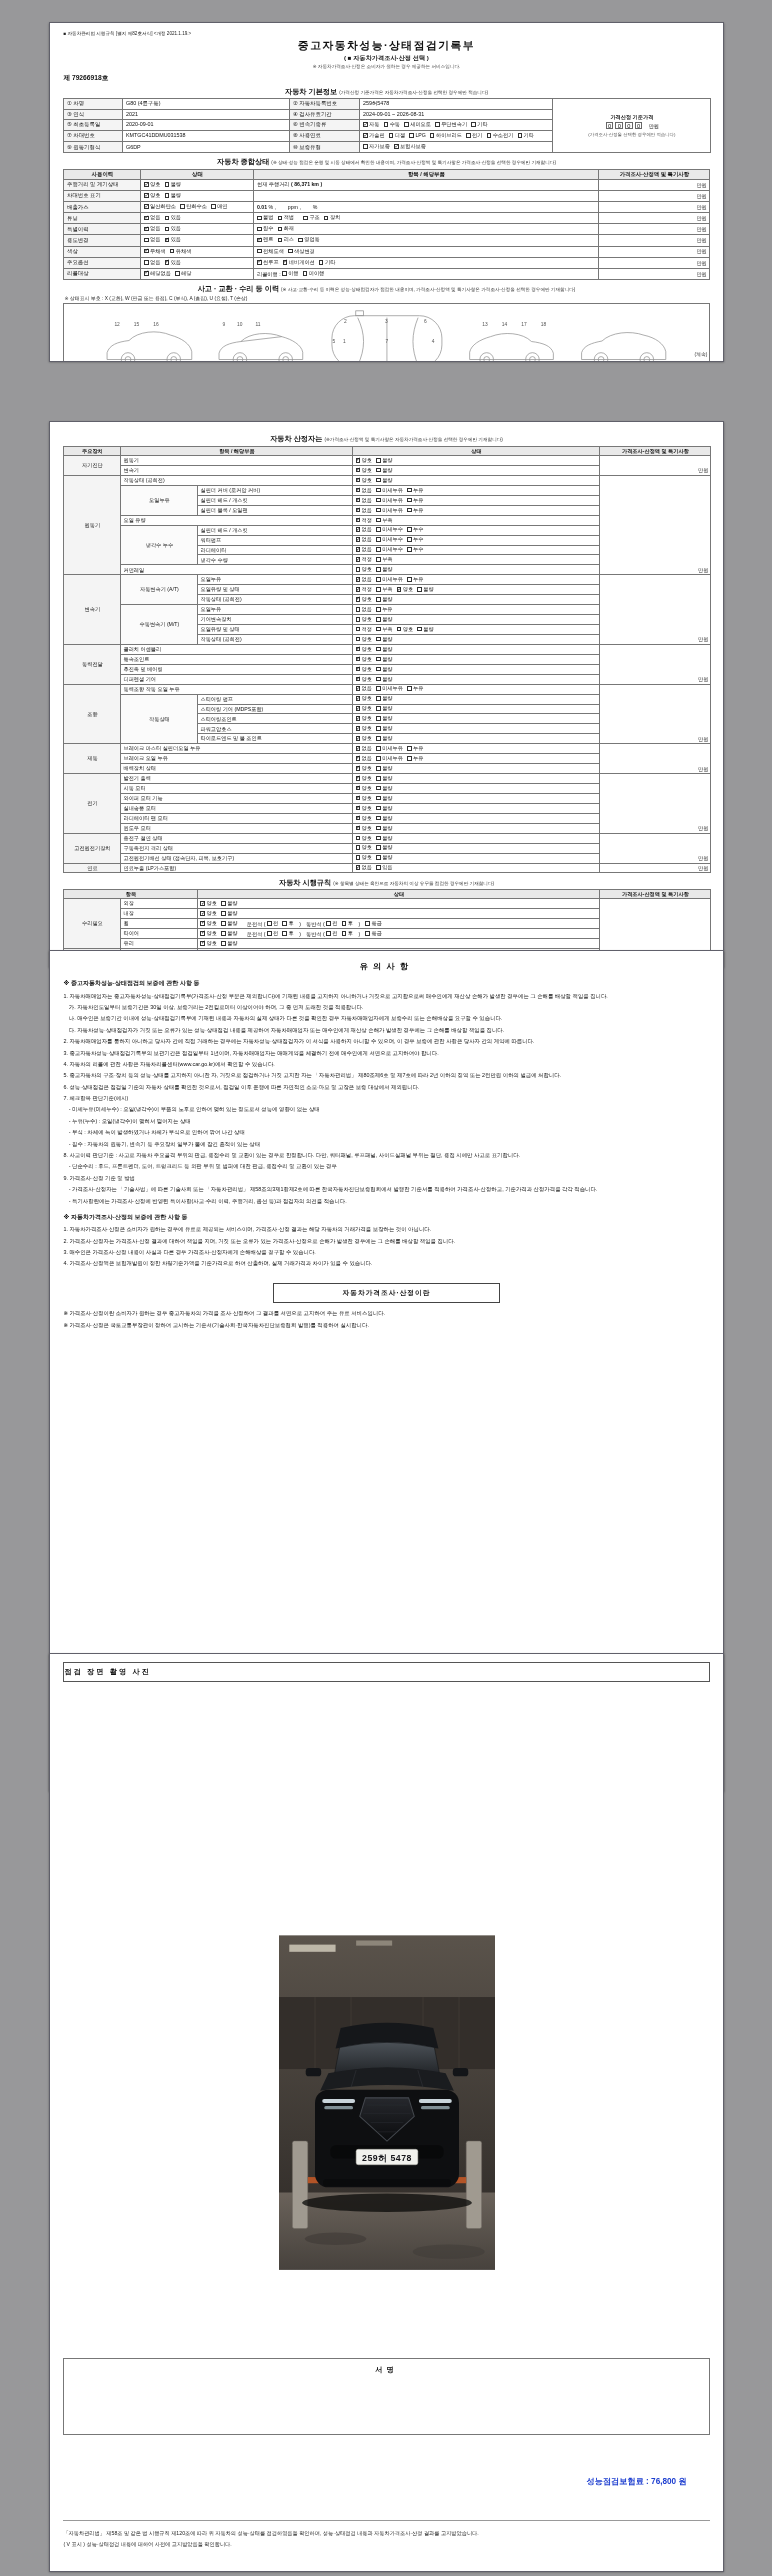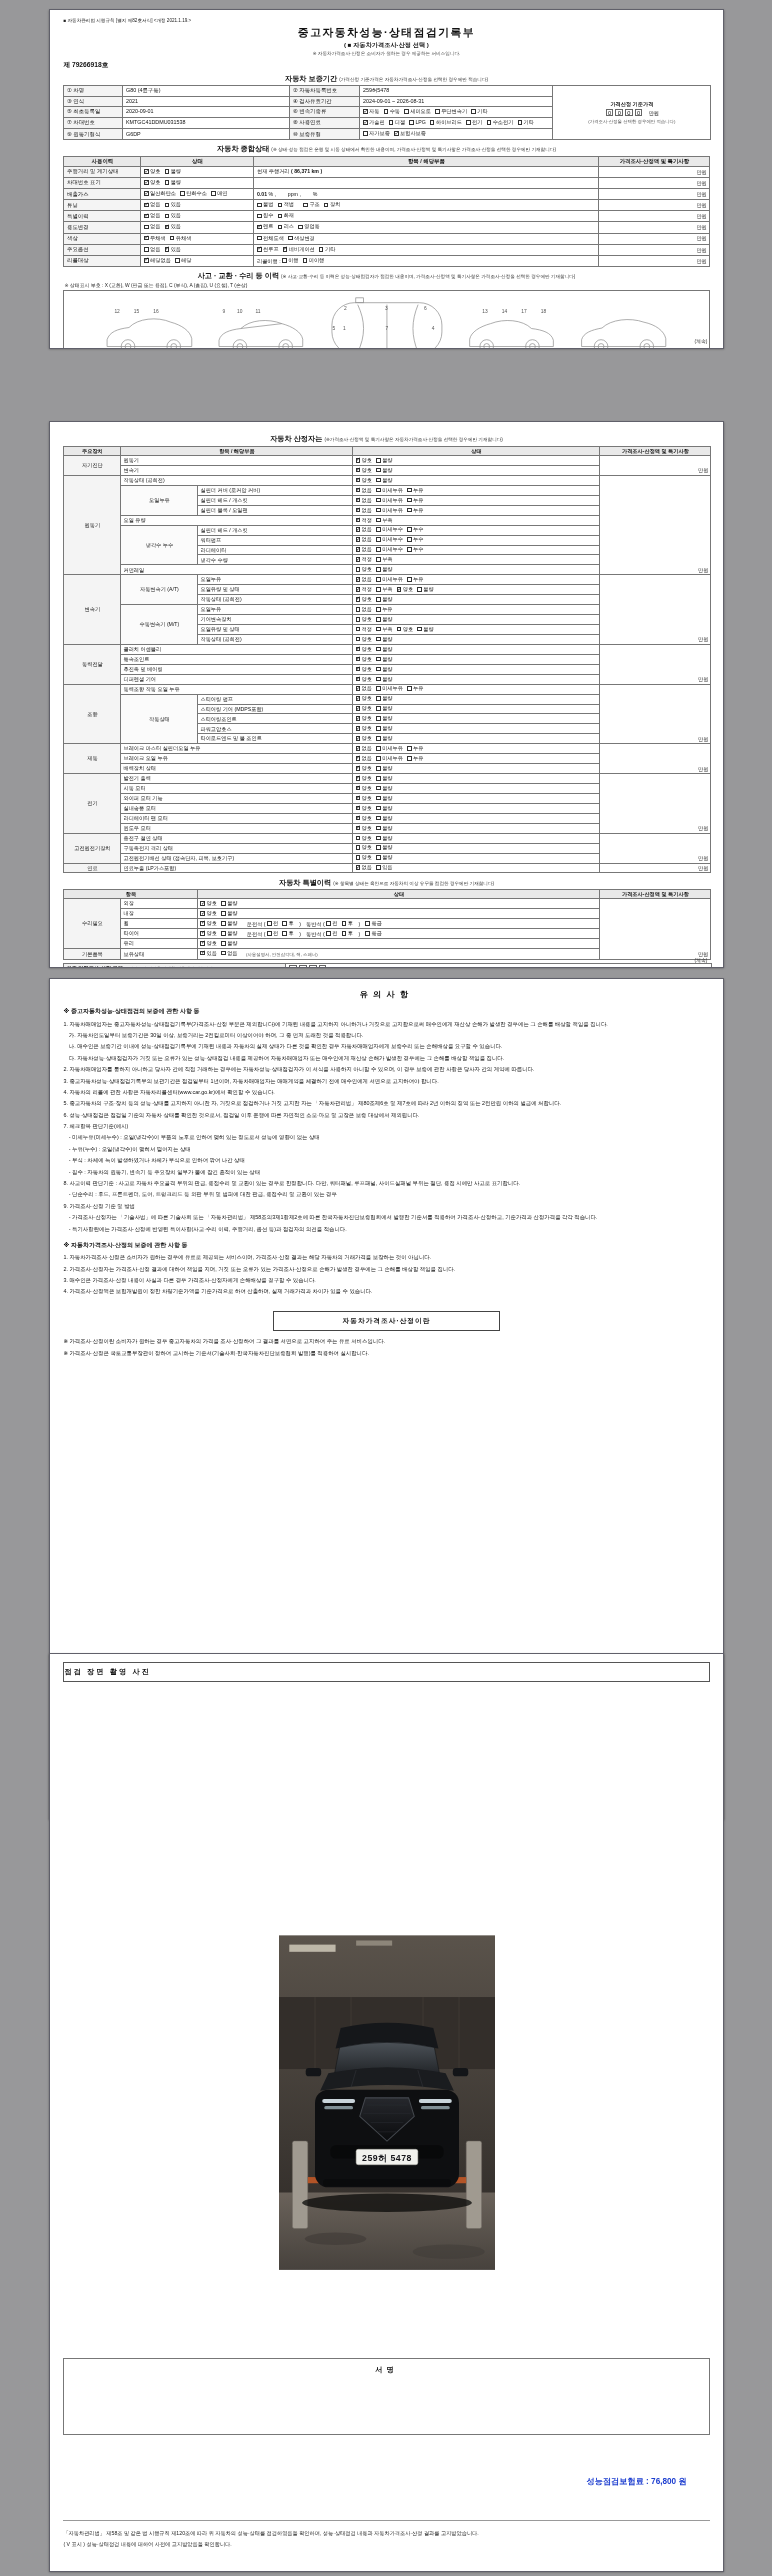--- a/index.html
+++ b/index.html
@@ -1,22 +1,22 @@
 <!DOCTYPE html>
 <html style="font-size:8.2px"><head>
 <meta charset="utf-8">
 <title>중고자동차성능·상태점검기록부</title>
 <style>
   *{box-sizing:border-box;margin:0;padding:0}
   html,body{width:773px;background:#98989a}
   body{height:2576px;position:relative;font-family:"Liberation Sans","DejaVu Sans",sans-serif;color:#111}
   .page{position:absolute;left:49px;width:675px;background:#fff;border:0.5px solid #60606a;padding:8.2px 13.4px;box-shadow:0 0.5px 2.1px rgba(0,0,0,.4);overflow:hidden}
-  #page1{top:9px;height:340px}
+  #page1{top:22px;height:340px}
   #page2{top:421px;height:547px}
-  #page3{top:978px;height:842px}
+  #page3{top:950px;height:842px}
   #page4{top:1653px;height:919px}
   .lawnote{font-size:4.6px;color:#222;margin-bottom:2.6px}
   .main-title{font-size:10.8px;font-weight:bold;text-align:center;letter-spacing:1.5px}
   .sub-title{text-align:center;font-size:6.2px;font-weight:bold;margin-top:1.5px}
   .title-note{text-align:center;font-size:4.6px;color:#444;margin-top:1px}
   .docno{font-size:6.7px;font-weight:bold;margin:4.6px 0 1.5px}
   .stitle{text-align:center;font-weight:bold;font-size:7.2px;margin:4.1px 0 1.5px}
   .snote{font-size:4.6px;font-weight:normal;color:#333}
   table{border-collapse:collapse;width:100%;table-layout:fixed}
   td{border:0.5px solid #777;font-size:5.4px;padding:1px 2.6px;vertical-align:middle;word-break:keep-all;line-height:7.2px}
@@ -60,21 +60,21 @@
 <body>
 
 <div class="page" id="page1">
   <div class="lawnote">■ 자동차관리법 시행규칙 [별지 제82호서식] &lt;개정 2021.1.19.&gt;</div>
   <div class="main-title">중고자동차성능·상태점검기록부</div>
   <div class="sub-title">( ■ 자동차가격조사·산정 선택 )</div>
   <div class="title-note">※ 자동차가격조사·산정은 소비자가 원하는 경우 제공하는 서비스입니다.</div>
   <div class="docno">제 79266918호</div>
 
   <div class="stitle">
-    <span>자동차 보증기간</span>
+    <span>자동차 기본정보</span>
     <span class="snote">(가격산정 기준가격은 자동차가격조사·산정을 선택한 경우에만 적습니다)</span>
   </div>
   <table>
     <colgroup>
         <col style="width:59px">
         <col style="width:167px">
         <col style="width:70px">
         <col style="width:193px">
         <col style="width:158px">
       </colgroup>
@@ -966,21 +966,21 @@
             </span><span class="opt">
               <span class="cb"></span>
               <span class="ol">있음</span>
             </span></td>
           <td class="m"><span class="tx">만원</span></td>
         </tr>
       </tbody>
   </table>
 
   <div class="stitle">
-    <span>자동차 특별이력</span>
+    <span>자동차 시행규칙</span>
     <span class="snote">(※ 항목별 상태는 육안으로 자동차의 이상 유무를 점검한 경우에만 기재합니다)</span>
   </div>
   <table>
     <colgroup>
         <col style="width:57px">
         <col style="width:77px">
         <col style="width:402px">
         <col style="width:111px">
       </colgroup>
     <tbody>

